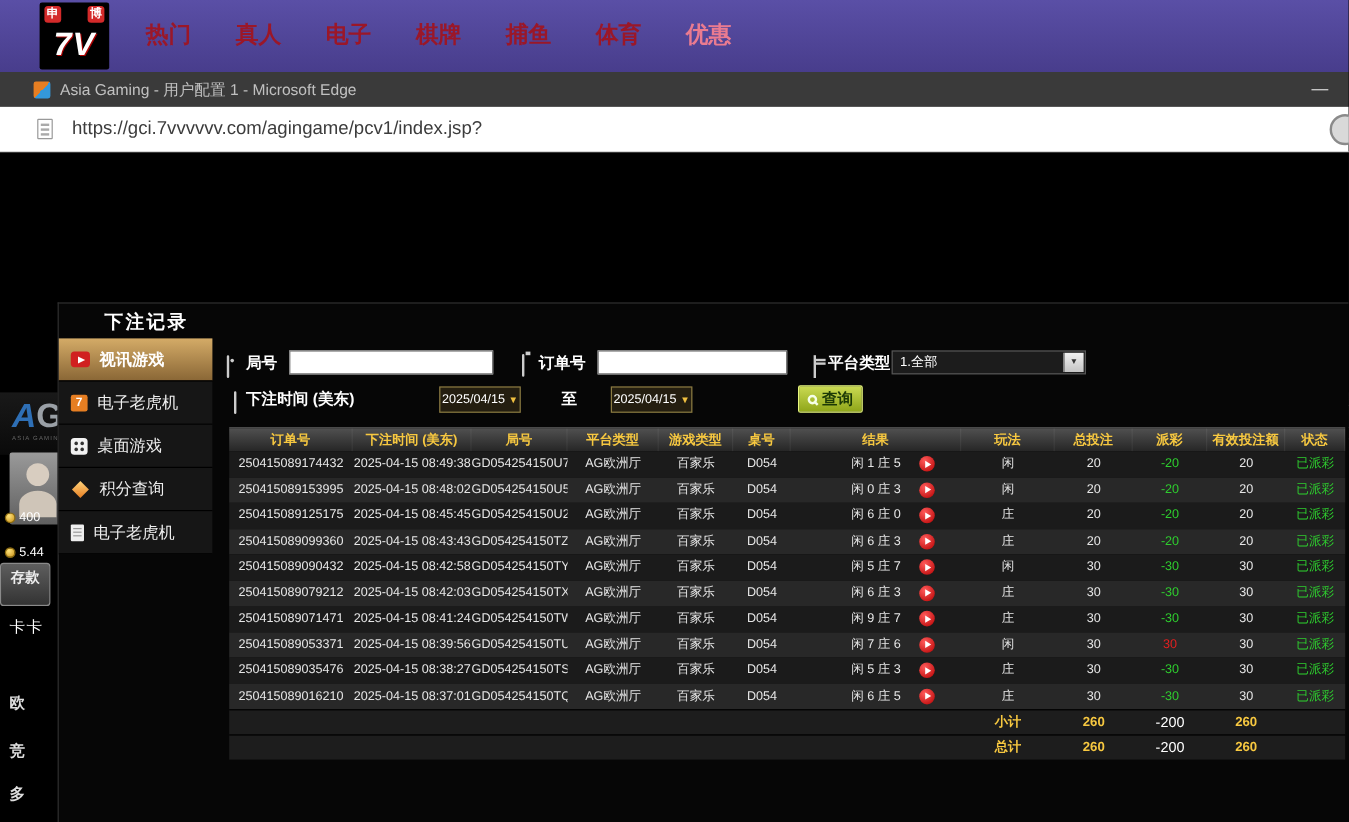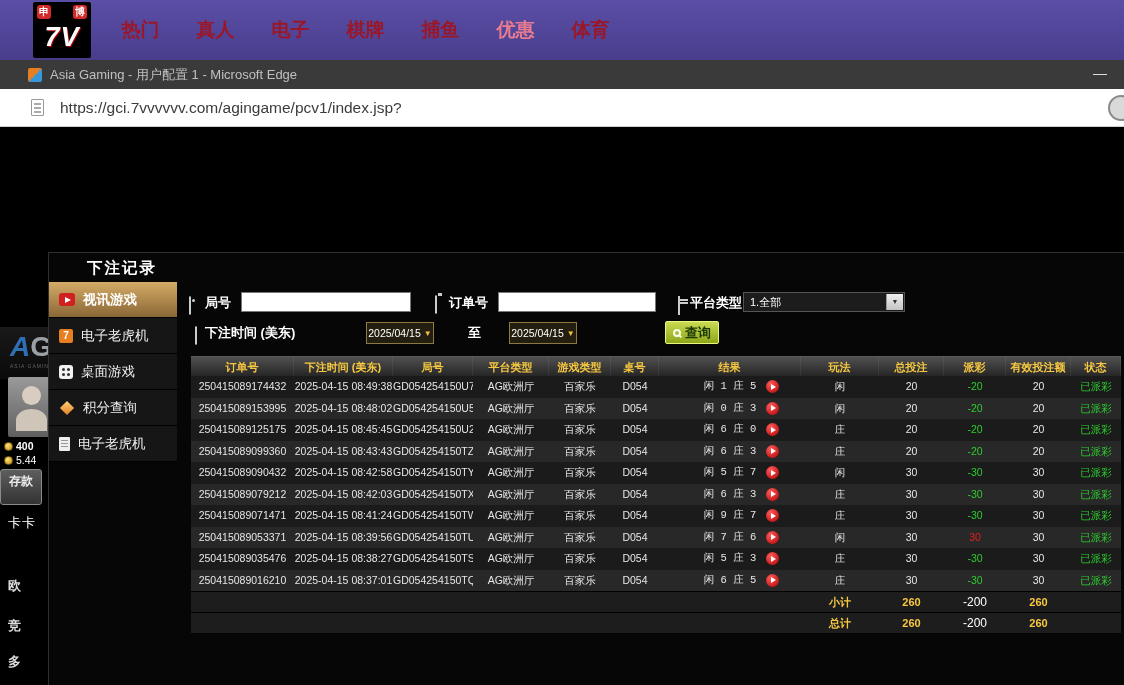--- a/index.html
+++ b/index.html
@@ -64,21 +64,21 @@
 
   
   .avatar { position:absolute; left:8px; top:250px; width:47px; height:60px; border-radius:2px;
     background:linear-gradient(180deg,#9a9a9a,#5f5f5f); overflow:hidden; }
   .avatar::before { content:""; position:absolute; left:14px; top:9px; width:19px; height:19px;
     border-radius:50%; background:#d8cdc0; }
   .avatar::after { content:""; position:absolute; left:8px; top:32px; width:31px; height:22px;
     border-radius:50% 50% 0 0; background:#cfc5b8; }
   .bal { position:absolute; left:4px; display:flex; align-items:center; gap:3px;
     color:#fff; font-size:10.5px; }
-  .bal1 { top:313px;font-weight:bold; } .bal2 { top:327px; }
+  .bal1 { top:298px; } .bal2 { top:327px; }
   .coin { width:9px; height:9px; border-radius:50%; background:radial-gradient(circle at 35% 30%,#ffe37a,#c89018);
     border:1px solid #8a6a10; }
   .deposit-btn { position:absolute; left:0; top:342px; width:42px; height:36px;
     background:linear-gradient(180deg,#5e5e5e,#333); border:1px solid #8a8a8a; border-radius:3px;
     color:#eee; font-size:12px; font-weight:bold; text-align:center; line-height:22px; cursor:pointer; }
   .hall { position:absolute; left:8px; top:387px; color:#fff; font-size:13px; letter-spacing:1px; }
   .side-item { position:absolute; left:8px; color:#ddd; font-size:13px; font-weight:bold; cursor:pointer; }
 
   
   .panel { position:absolute; left:48px; top:252px; width:1076px; height:433px; background:#060606;
@@ -154,21 +154,21 @@
     border-top:1px solid #5a5a5a; }
   .th { font-size:11px; font-weight:bold; color:#f7c840; line-height:20px; text-align:center;
     border-right:1px solid rgba(255,255,255,0.06); white-space:nowrap; overflow:hidden; }
   .tr { display:flex; height:21.5px; }
   .tr.odd { background:#1b1b1b; }
   .tr.even { background:#282828; }
   .td { font-size:10.5px; color:#e6e6e6; line-height:21.5px; text-align:center;
     white-space:nowrap; overflow:hidden; }
   .c0{width:103px}.c1{width:99px}.c2{width:80px}.c3{width:76px}.c4{width:62px}.c5{width:48px}
   .c6{width:142px}.c7{width:78px}.c8{width:65px}.c9{width:62px}.c10{width:65px}.c11{width:50px}
-  .result { position:relative; display:flex;font-family:Liberation Mono, monospace; }
+  .result { position:relative; display:flex; }
   .result-text { flex:1; text-align:center; }
   .play-btn { position:absolute; right:22px; top:4px; width:13px; height:13px; border-radius:50%;
     background:radial-gradient(circle at 35% 30%,#ff5a5a,#b40000); cursor:pointer; }
   .play-btn::after { content:""; position:absolute; left:5px; top:3.5px; width:0; height:0;
     border-left:5px solid #fff; border-top:3px solid transparent; border-bottom:3px solid transparent; }
   .status { color:#2ecc2e; }
   .tr.sum { background:#1d1d1d; border-top:1px solid #000; height:21px; }
   .tr.sum .td { line-height:21px; }
   .spacer { width:610px; }
   .sumlabel, .sumval { color:#f7c840; font-weight:bold; font-size:11px; }
@@ -186,22 +186,22 @@
         <span class="logo-badge">博</span>
       </div>
       <div class="logo-text">7V</div>
     </div>
     <div class="nav-items">
       <div class="nav-item">热门</div>
       <div class="nav-item">真人</div>
       <div class="nav-item">电子</div>
       <div class="nav-item">棋牌</div>
       <div class="nav-item">捕鱼</div>
+      <div class="nav-item">体育</div>
       <div class="nav-item hl">优惠</div>
-      <div class="nav-item">体育</div>
     </div>
   </div>
 
   <div class="titlebar">
     <span class="favicon"></span>
     <span class="win-title">Asia Gaming - 用户配置 1 - Microsoft Edge</span>
     <span class="win-min">—</span>
   </div>
 
   <div class="urlbar">

